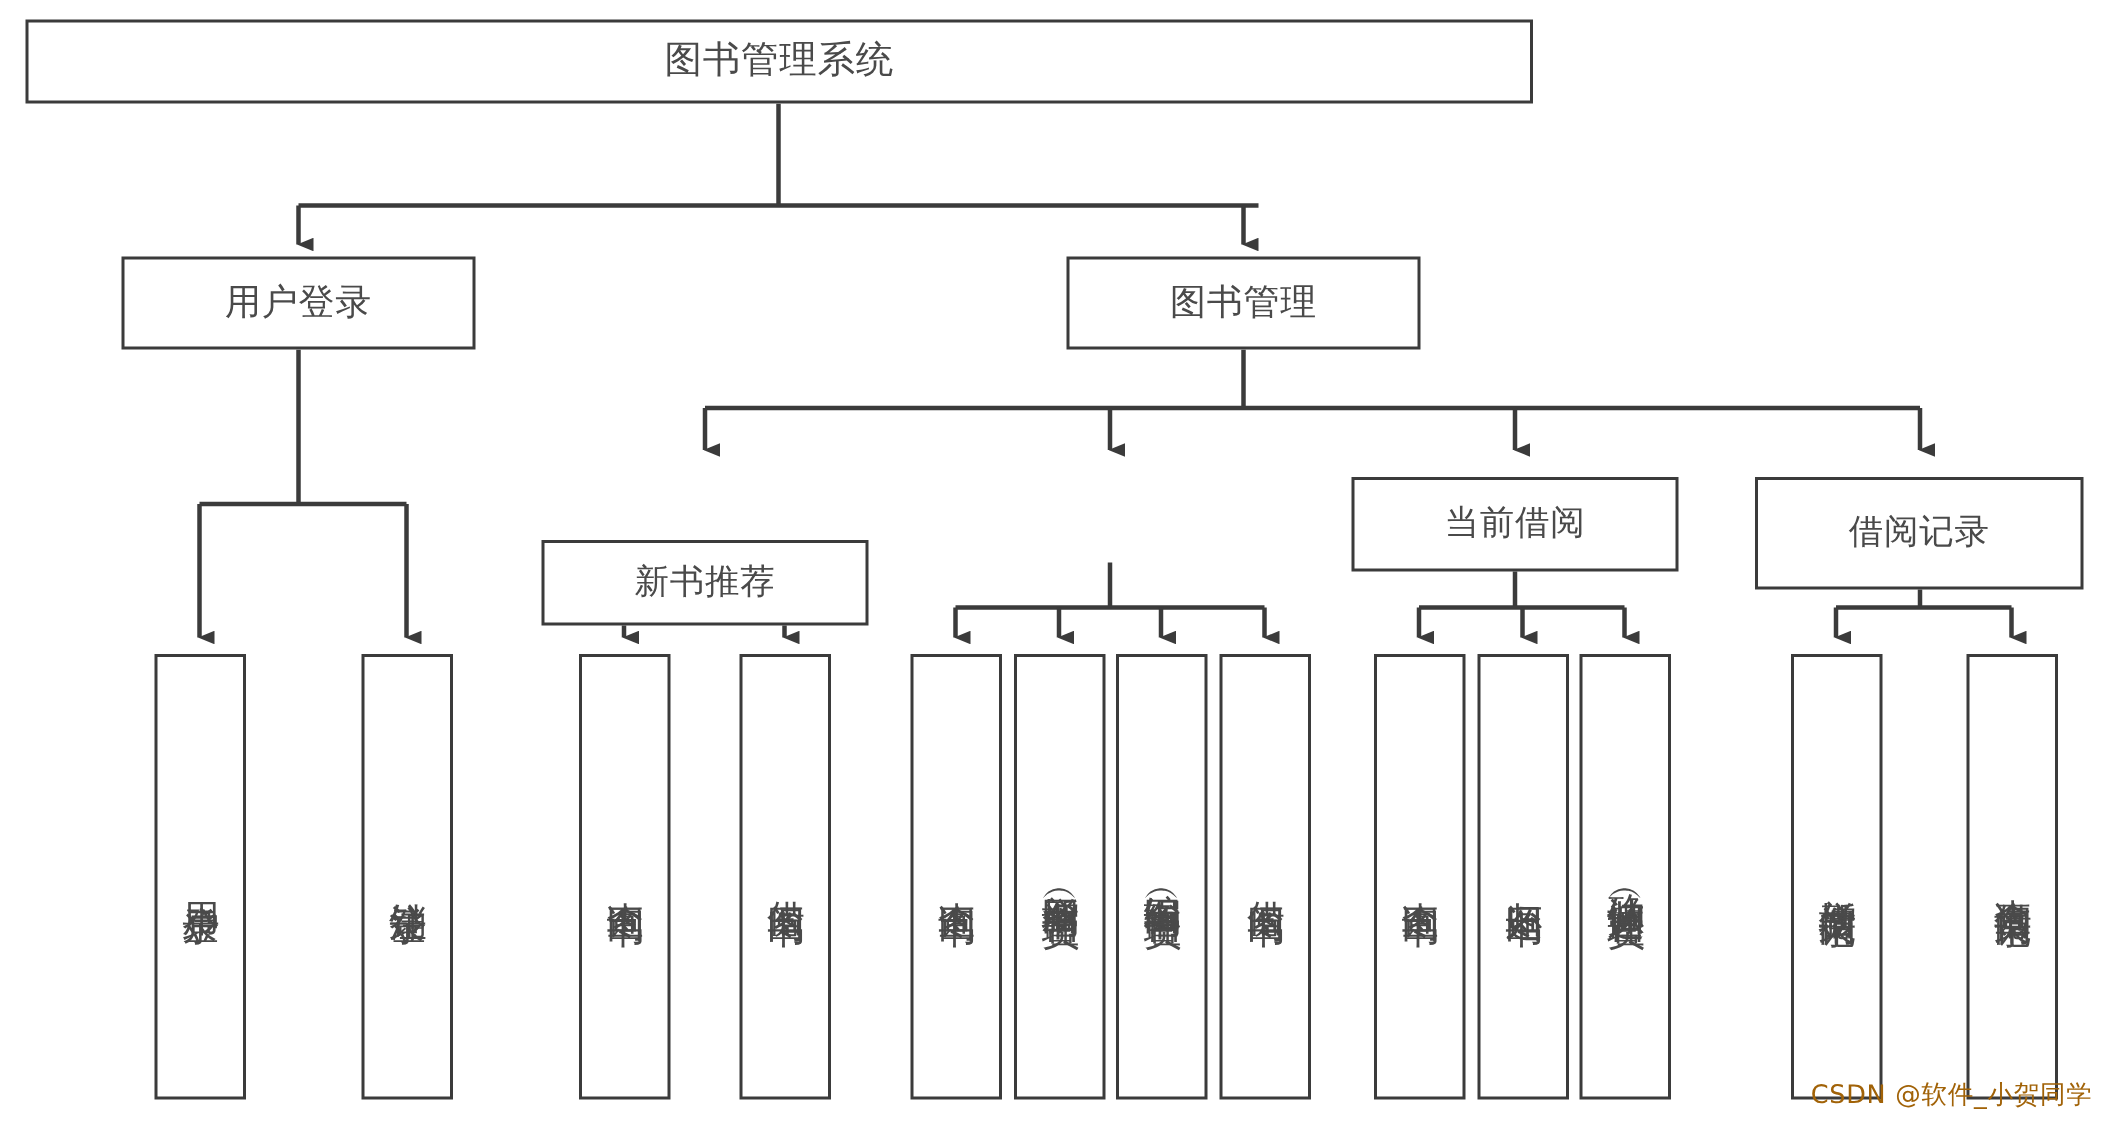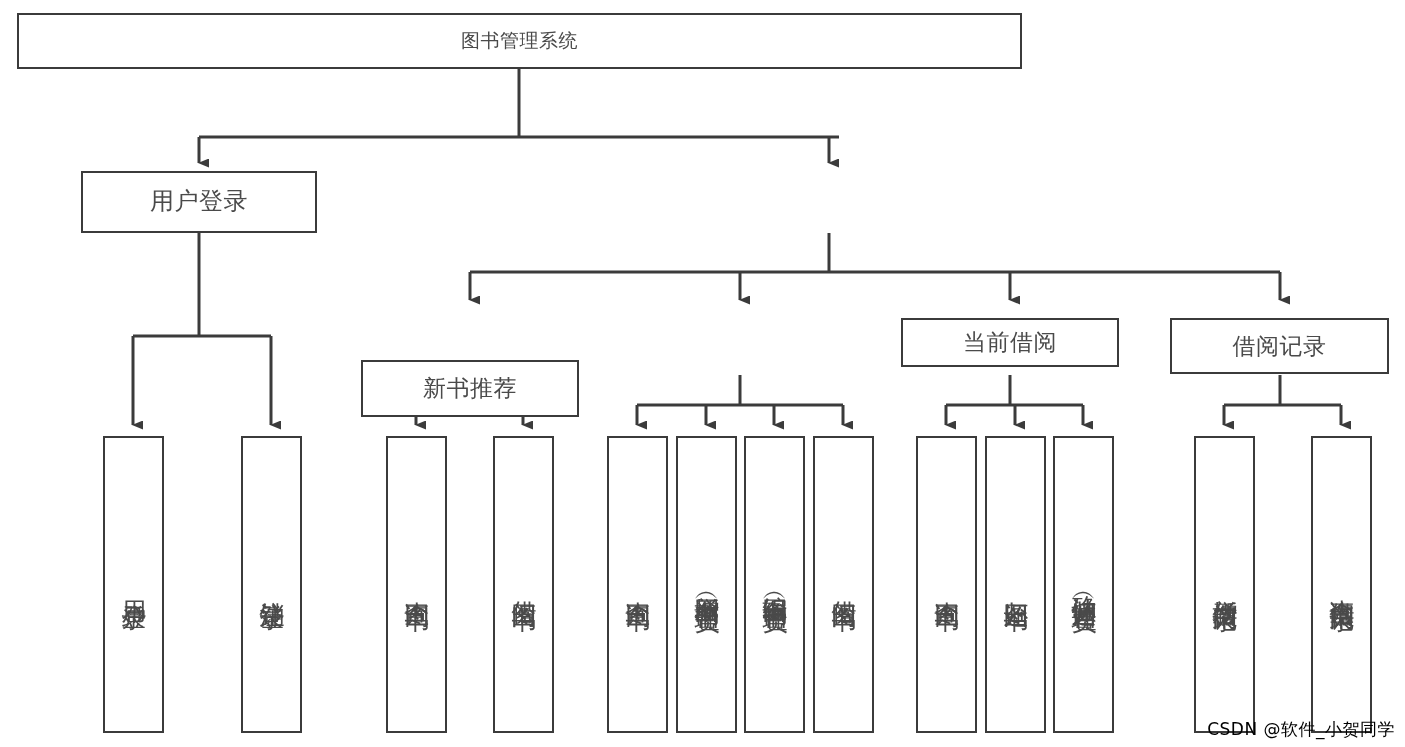--- a/index.html
+++ b/index.html
@@ -36,42 +36,42 @@
     align-items: center;
     justify-content: center;
     z-index: 2;
   }
   .node .label {
     color: #4a4a4a;
     letter-spacing: 0.5px;
     line-height: 1.05;
     white-space: nowrap;
   }
-  .node.root .label { font-size: 19px; font-family: Liberation Serif, serif; }
+  .node.root .label { font-size: 25px; font-family: Liberation Serif, serif; }
   .node.lvl1 .label { font-size: 24px; }
   .node.lvl2 .label { font-size: 23px; }
   .node.leaf {
     align-items: center;
     justify-content: center;
   }
   .node.leaf .label {
     writing-mode: vertical-rl;
     text-orientation: upright;
     font-size: 25px;
     line-height: 1.12;
     letter-spacing: 2px;
     white-space: normal;
     max-height: 280px;
   }
   .watermark {
     position: absolute;
     right: 10px;
     bottom: 6px;
     font-size: 17px;
-    color: #000000;
+    color: #a16207;
     letter-spacing: 0.5px;
     z-index: 5;
     white-space: nowrap;
     font-family: "DejaVu Sans", "Liberation Sans", sans-serif;
   }
 </style>
 </head>
 <body>
 
 <div id="diagram-root">
@@ -126,28 +126,31 @@
     </g>
   </svg>
 
   <div class="node root" style="left:17px; top:13px; width:1005px; height:56px;">
     <span class="label">图书管理系统</span>
   </div>
 
   <div class="node lvl1" style="left:81px; top:171px; width:236px; height:62px;">
     <span class="label">用户登录</span>
   </div>
+  <div class="node lvl1" style="left:711px; top:171px; width:236px; height:62px;">
+    <span class="label">图书管理</span>
+  </div>
 
   <div class="node lvl2" style="left:361px; top:318px; width:218px; height:57px;margin-top:42px;">
     <span class="label">新书推荐</span>
   </div>
-  <div class="node lvl2" style="left:901px; top:318px; width:218px; height:49px;">
+  <div class="node lvl2" style="left:901px; top:318px; width:218px; height:63px;">
     <span class="label">当前借阅</span>
   </div>
-  <div class="node lvl2" style="left:1170px; top:318px; width:219px; height:56px;align-items:center;">
+  <div class="node lvl2" style="left:1170px; top:318px; width:219px; height:75px;align-items:center;">
     <span class="label">借阅记录</span>
   </div>
 
   <div class="node leaf" style="left:103px; top:436px; width:61px; height:297px;">
     <span class="label">用户登录</span>
   </div>
   <div class="node leaf" style="left:241px; top:436px; width:61px; height:297px;">
     <span class="label">注销登录</span>
   </div>
 

